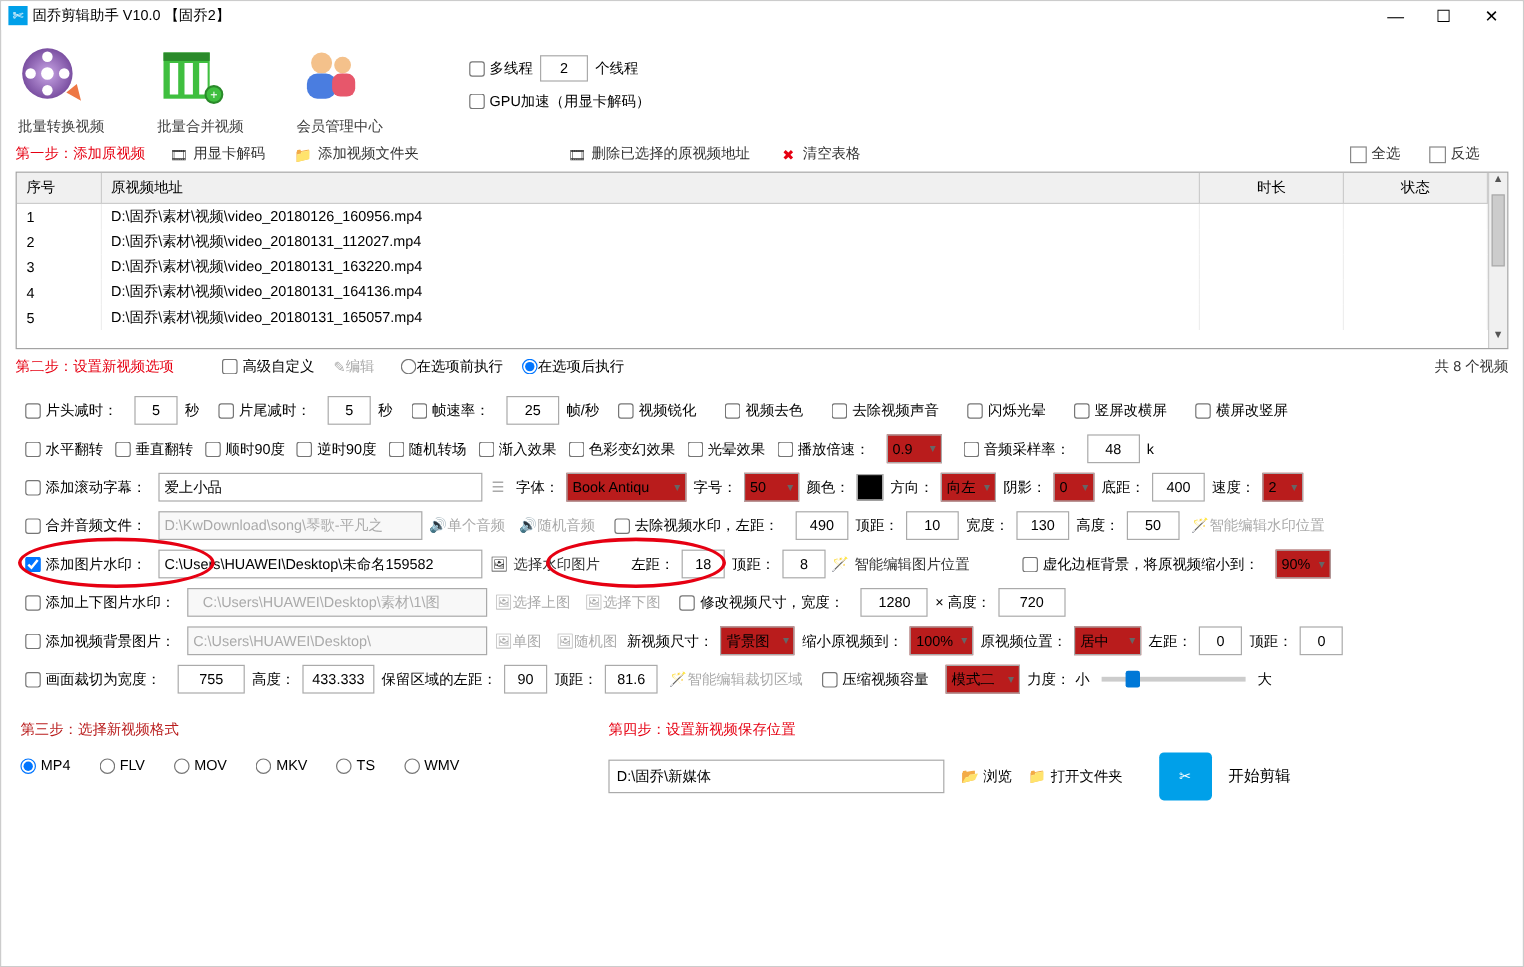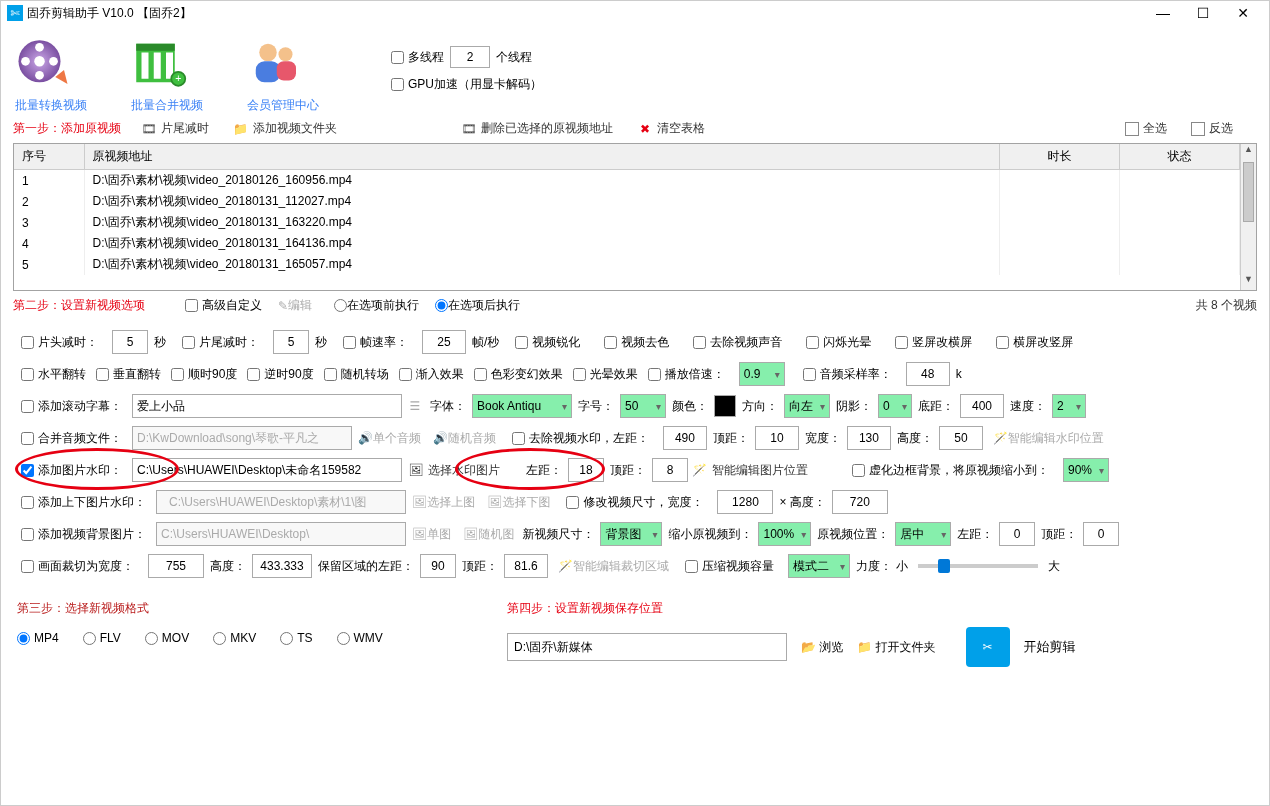--- a/index.html
+++ b/index.html
@@ -6,21 +6,21 @@
   body { background: #fff; width: 1270px; height: 806px; overflow: hidden; border: 1px solid #ccc; }
   .titlebar { height: 24px; display: flex; align-items: center; padding: 0 6px; background: #fff; }
   .titlebar .logo { width: 16px; height: 16px; background: #00a0e9; color:#fff; display:inline-flex; align-items:center; justify-content:center; font-size:11px; margin-right:4px; }
   .titlebar .title { flex: 0 0 auto; }
   .titlebar .spacer { flex: 1; }
   .winbtn { width: 40px; height: 24px; display: inline-flex; align-items:center; justify-content:center; font-size: 14px; }
   .toolbar { display: flex; align-items: center; padding: 8px 12px 0 12px; }
   .tool { text-align:center; margin-right: 40px; }
   .tool .glyph { width: 60px; height: 60px; display:flex; align-items:center; justify-content:center; }
   .tool .glyph svg { width:56px; height:56px; }
-  .tool .lbl { margin-top:4px; color:#3b82f6; }
+  .tool .lbl { margin-top:4px; color:#404040; }
   .threads { margin-left: 30px; }
   .threads .row { display:flex; align-items:center; margin-bottom:8px; }
   .threads input[type=text] { width: 40px; height:22px; border:1px solid #aaa; text-align:center; margin:0 6px; }
   .threads input[type=checkbox]{ margin-right:4px; }
   .step1bar { display:flex; align-items:center; padding: 6px 12px; }
   .step-label { color:#e60012; margin-right: 20px; font-weight:normal; }
   .linkbtn { display:inline-flex; align-items:center; margin-right: 24px; color:#333; }
   .linkbtn .ic { width:16px; height:16px; margin-right:4px; display:inline-flex; align-items:center; justify-content:center; }
   .table-wrap { margin: 0 12px; border:1px solid #a3a3a3; height: 148px; position:relative; overflow:hidden; }
   .tbl { width: calc(100% - 16px); border-collapse:collapse; }
@@ -37,21 +37,21 @@
   .step2bar { display:flex; align-items:center; padding: 6px 12px 0 12px; }
   .step2bar .cb { margin-left:20px; display:inline-flex; align-items:center;}
   .step2bar .radio { margin-left:16px; display:inline-flex; align-items:center;}
   .step2bar .right { margin-left:auto; color:#333;}
   .opts { padding: 8px 20px; }
   .optrow { display:flex; align-items:center; margin: 8px 0; flex-wrap:nowrap; position:relative;}
   .cb { display:inline-flex; align-items:center; margin-right:10px; }
   .cb input { margin-right:4px; }
   .txt { width:52px; height:24px; border:1px solid #aaa; text-align:center; margin: 0 4px; }
   .txt.w36 { width:36px; } .txt.w44{width:44px;} .txt.w56{width:56px;} .txt.w60{width:60px;}
-  .combo { height:24px; border:1px solid #aaa; background:#86efac; padding:0 16px 0 4px; margin:0 4px; position:relative; display:inline-flex; align-items:center; min-width:46px;}
+  .combo { height:24px; border:1px solid #aaa; background:#b91c1c; padding:0 16px 0 4px; margin:0 4px; position:relative; display:inline-flex; align-items:center; min-width:46px;}
   .combo:after{content:"▾"; position:absolute; right:4px; font-size:10px; color:#666;}
   .lbl { margin: 0 2px; }
   .gray { color:#aaa; }
   .icbtn { width:22px; height:22px; display:inline-flex; align-items:center; justify-content:center; border:1px solid #fff; margin:0 2px;}
   .longinput { height:24px; border:1px solid #aaa; padding:0 4px; background:#fff;}
   .longinput.gray{ color:#aaa; background:#f8f8f8;}
   .redring { position:absolute; border:3px solid #e60012; border-radius:50%; pointer-events:none; }
   #ring1 { left:-6px; top:-10px; width:164px; height:42px; }
   #ring2 { left:434px; top:-10px; width:150px; height:42px; }
 
@@ -146,21 +146,21 @@
       <input type="checkbox" style="">
       <span>GPU加速（用显卡解码）</span>
     </div>
   </div>
 </div>
 
 <div class="step1bar">
   <span class="step-label red-step">第一步：添加原视频</span>
   <span class="linkbtn">
       <span class="ic">🎞</span>
-      <span>片尾减时</span>
+      <span>用显卡解码</span>
     </span>
   <span class="linkbtn">
       <span class="ic">📁</span>
       <span>添加视频文件夹</span>
     </span>
   <span style="width:100px"></span>
   <span class="linkbtn">
       <span class="ic">🎞</span>
       <span>删除已选择的原视频地址</span>
     </span>

